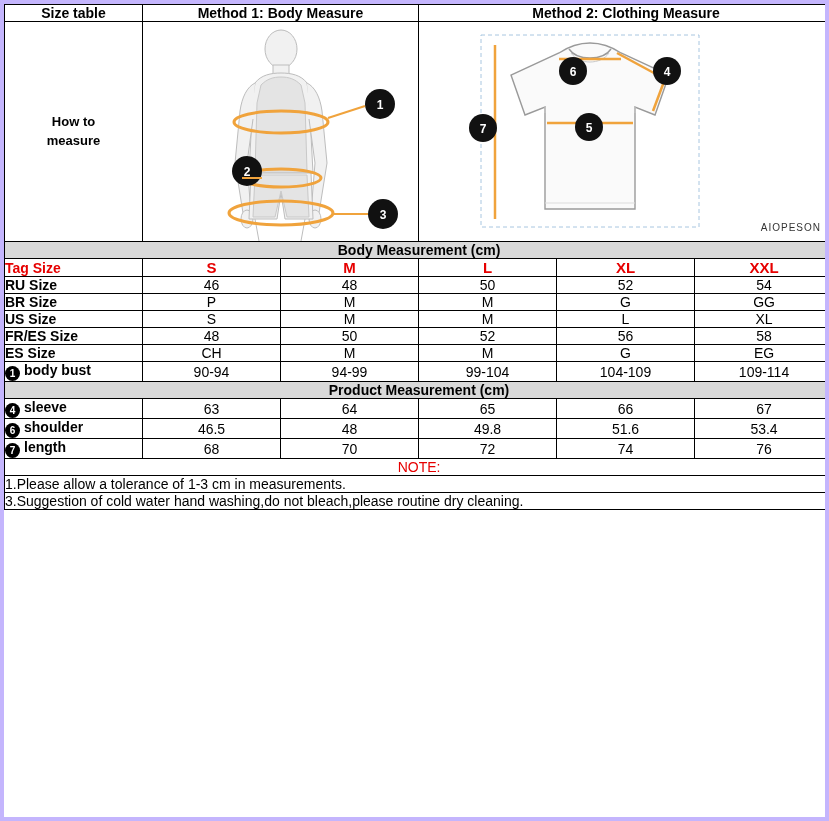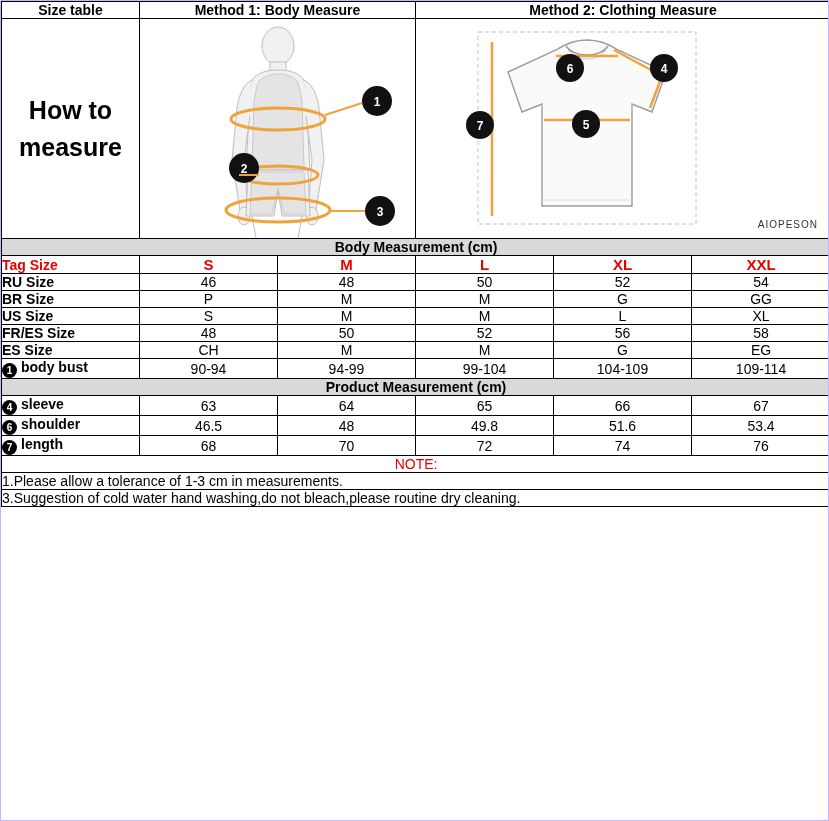--- a/index.html
+++ b/index.html
@@ -7,21 +7,21 @@
     margin: 0;
     padding: 0;
     background: #ffffff;
     font-family: "Liberation Sans", sans-serif;
   }
   #page {
     width: 829px;
     height: 821px;
     position: relative;
     background: #fff;
-    border: 1px solid #c4b5fd;
+    border: 4px solid #c4b5fd;
     overflow: hidden;
   }
   table.size-table {
     border-collapse: collapse;
     width: 829px;
     table-layout: fixed;
   }
   table.size-table td {
     border: 1px solid #000;
     padding: 0;
@@ -33,21 +33,21 @@
   .hdr-cell {
     text-align: center;
     font-weight: bold;
     font-size: 17px;
     padding: 6px 2px;
     background: #fff;
   }
   .howto {
     text-align: center;
     font-weight: bold;
-    font-size: 25px;
+    font-size: 13px;
     line-height: 1.45;
   }
   .illus {
     height: 220px;
     position: relative;
     background: #fff;
   }
   .illus svg { display: block; }
 
   

